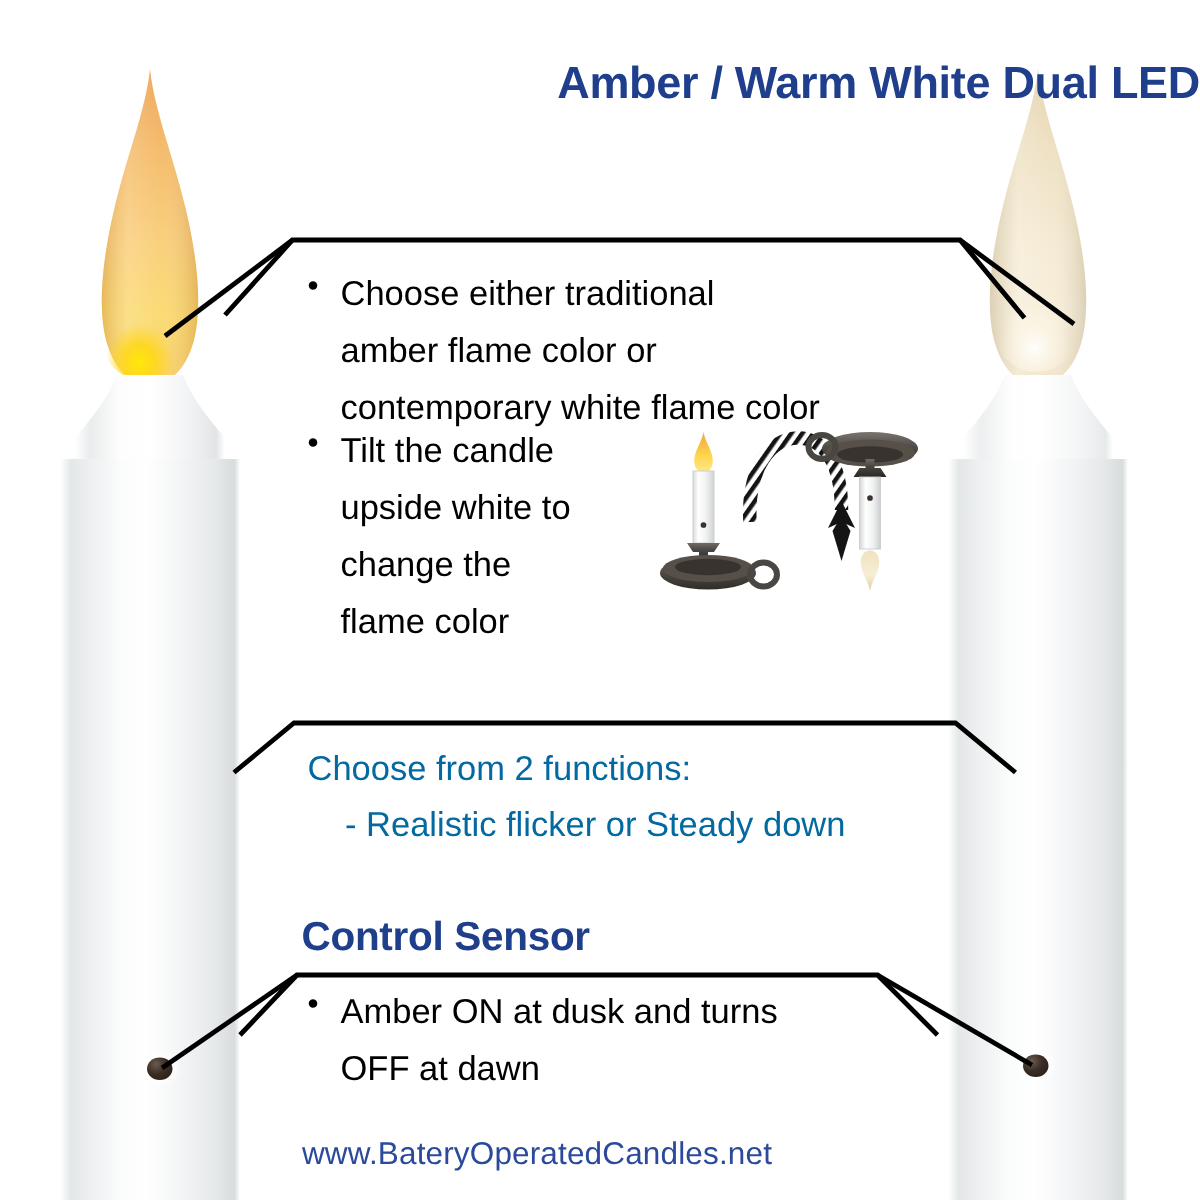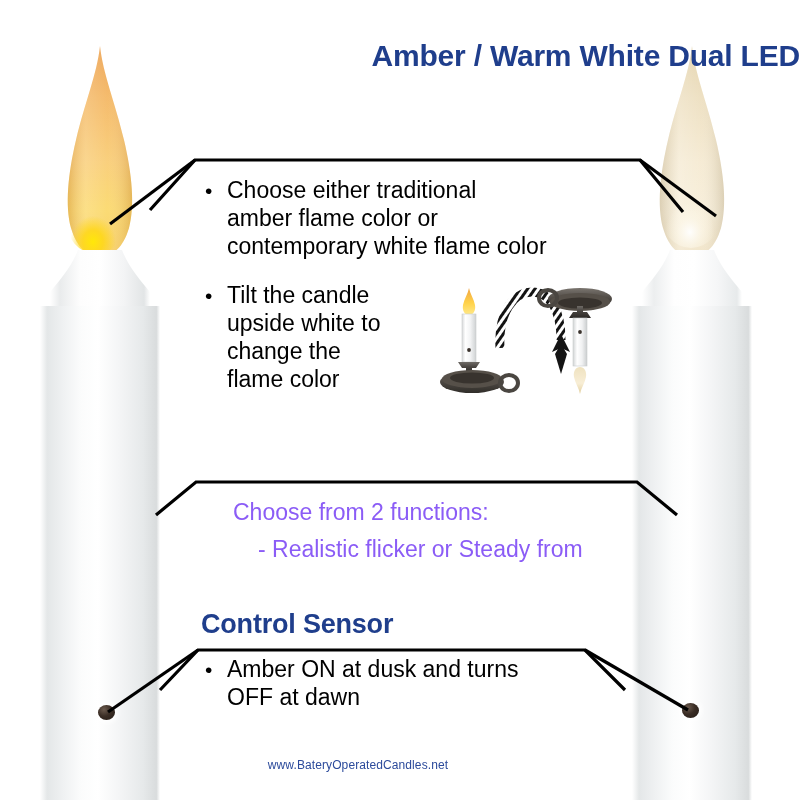--- a/index.html
+++ b/index.html
@@ -122,47 +122,46 @@
   .bullet-dot {
     flex: 0 0 auto;
     font-size: 21px;
     line-height: 30px;
     width: 22px;
     text-align: left;
     color: #000;
   }
   .bullet-text {
     font-size: 23px;
-    line-height: 28px;
+    line-height: 38px;
     white-space: pre-line;
   }
 
   .blk-flamecolor { left: 205px; top: 176px; }
   .blk-tilt       { left: 205px; top: 281px; }
 
   .plain-line {
     position: absolute;
     font-size: 23px;
     line-height: 30px;
-    color: #8b5cf6;
+    color: #0369a1;
     white-space: nowrap;
-    margin-left: 28px;
   }
   .line-functions { left: 205px; top: 497px; }
   .line-options   { left: 230px; top: 534px; }
 
   .blk-sensor { left: 205px; top: 655px; }
 
   .footer-url {
     position: absolute;
     left: 0;
     top: 758px;
     width: 716px;
     text-align: center;
-    font-size: 12px;
+    font-size: 21px;
     color: #2b4a9b;
     letter-spacing: 0.1px;
   }
 
   
   .tilt-demo {
     position: absolute;
     left: 428px;
     top: 282px;
     width: 190px;
@@ -388,21 +387,21 @@
         <rect x="145" y="36" width="14" height="48" fill="url(#miniStick2)"></rect>
         <rect x="145" y="36" width="14" height="48" fill="none" stroke="#c9cccd" stroke-width="0.6"></rect>
         <circle cx="152" cy="50" r="1.9" fill="#3a322c"></circle>
 
         <path d="M152 112 C 151 106, 147 101, 146 95 C 145 89, 148 85, 152 85 C 156 85, 159 89, 158 95 C 157 101, 153 106, 152 112 Z" fill="url(#miniCream)"></path>
       </g>
     </svg>
   </div>
 
   <div class="plain-line line-functions">Choose from 2 functions:</div>
-  <div class="plain-line line-options">- Realistic flicker or Steady from</div>
+  <div class="plain-line line-options">- Realistic flicker or Steady down</div>
 
   <div class="section-head head-daylight">Control Sensor</div>
   <div class="bullets blk-sensor">
     <div class="bullet-row">
       <span class="bullet-dot">•</span>
       <span class="bullet-text">Amber ON at dusk and turns
 OFF at dawn</span>
     </div>
   </div>
 

